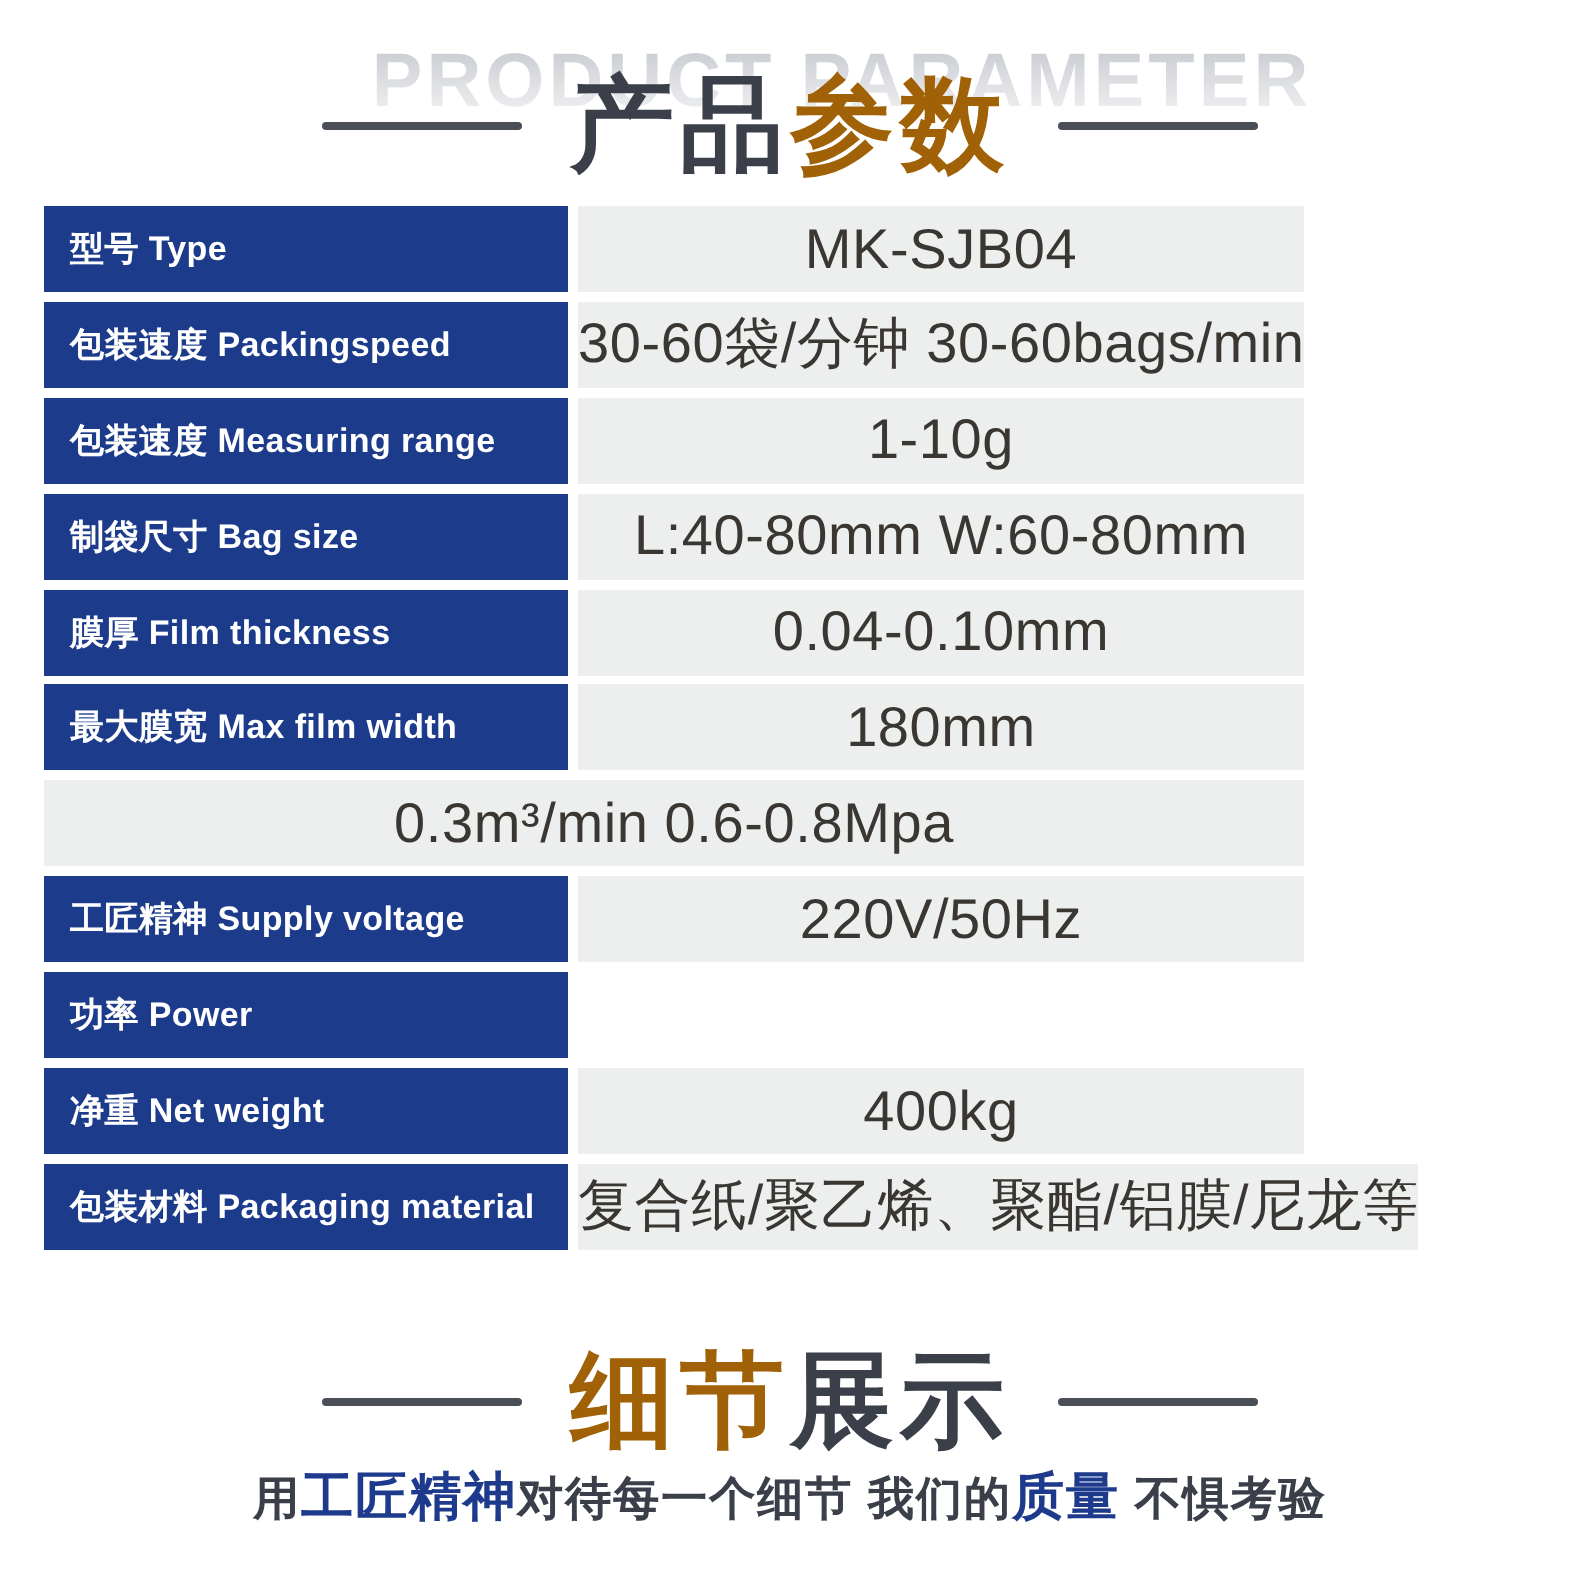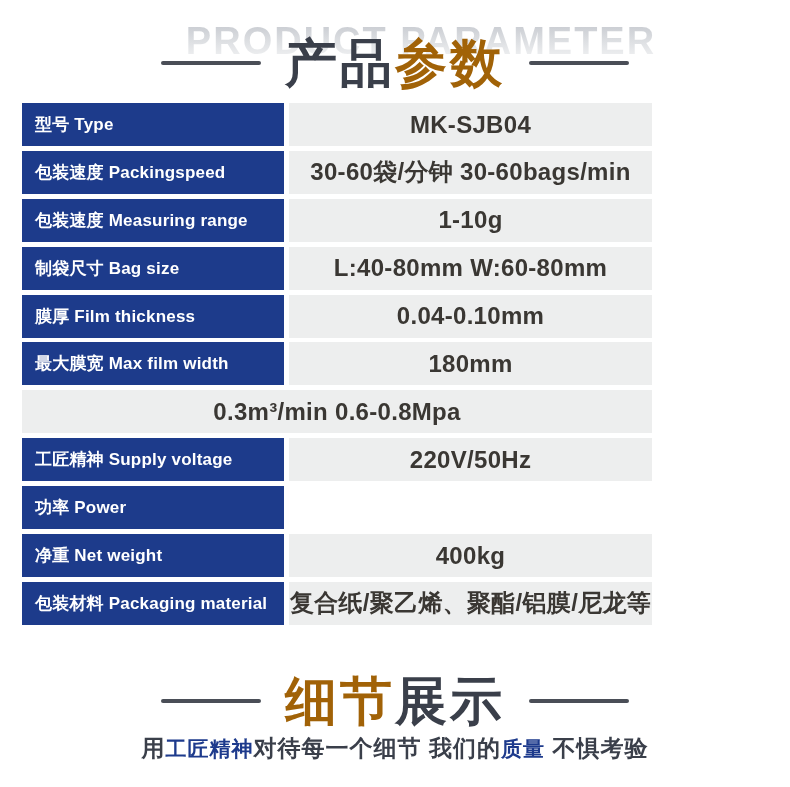--- a/index.html
+++ b/index.html
@@ -80,22 +80,22 @@
     font-size:17px;
     font-weight:600;
     letter-spacing:0.2px;
     white-space:nowrap;
   }
   .cell-value {
     flex:1;
     background:#edeeee;
     color:#3a3733;
     display:flex; align-items:center; justify-content:center;
-    font-size:24px;
-    font-weight:700;
+    font-size:28px;
+    font-weight:400;
     letter-spacing:0.3px;
     white-space:nowrap;
   }
 
   
   .tagline {
     position:absolute;
     top:729px; left:0; width:100%;
     margin:0;
     text-align:center;
@@ -103,21 +103,21 @@
     line-height:38px;
   }
   .seg-n {
     font-size:23px;
     font-weight:700;
     color:#3a3f4a;
     letter-spacing:1px;
     vertical-align:baseline;
   }
   .seg-e {
-    font-size:21px;
+    font-size:26px;
     font-weight:900;
     color:#1d3a8c;
     letter-spacing:1px;
     vertical-align:baseline;
   }
 </style>
 </head>
 <body>
 
 <div class="page">

